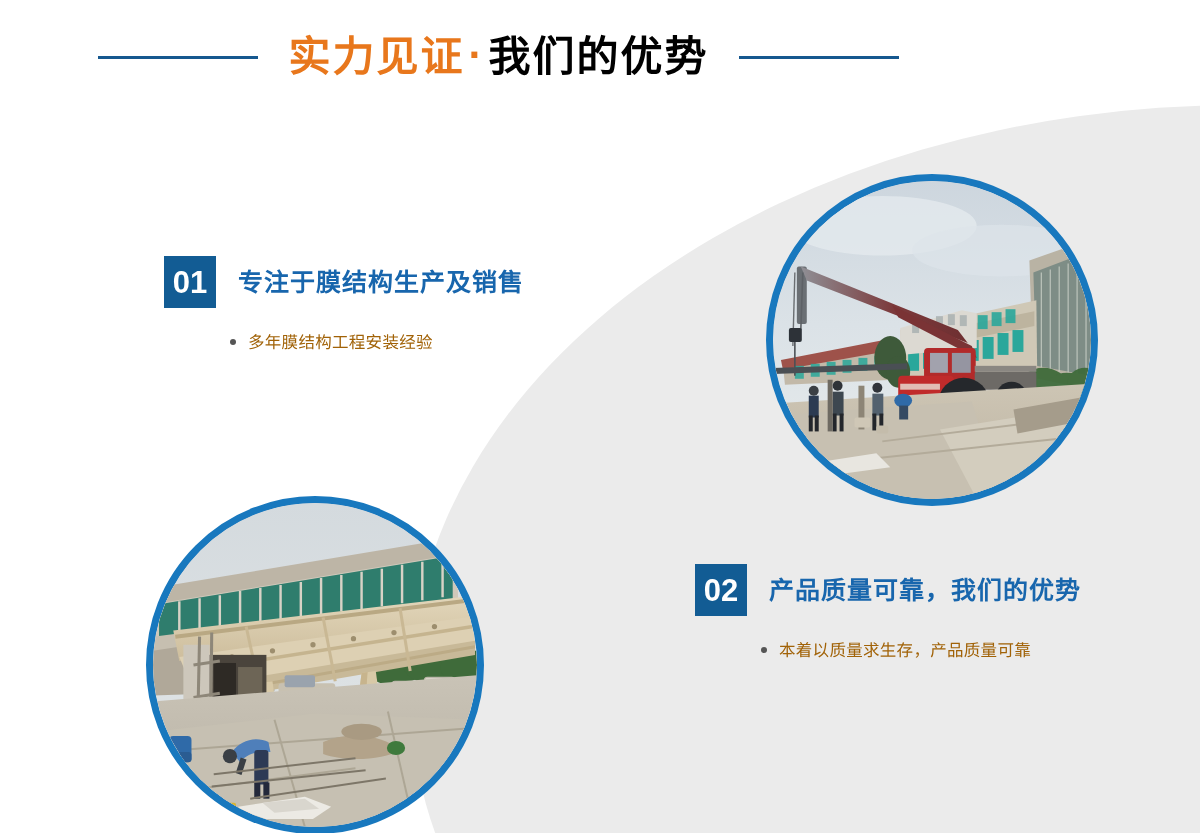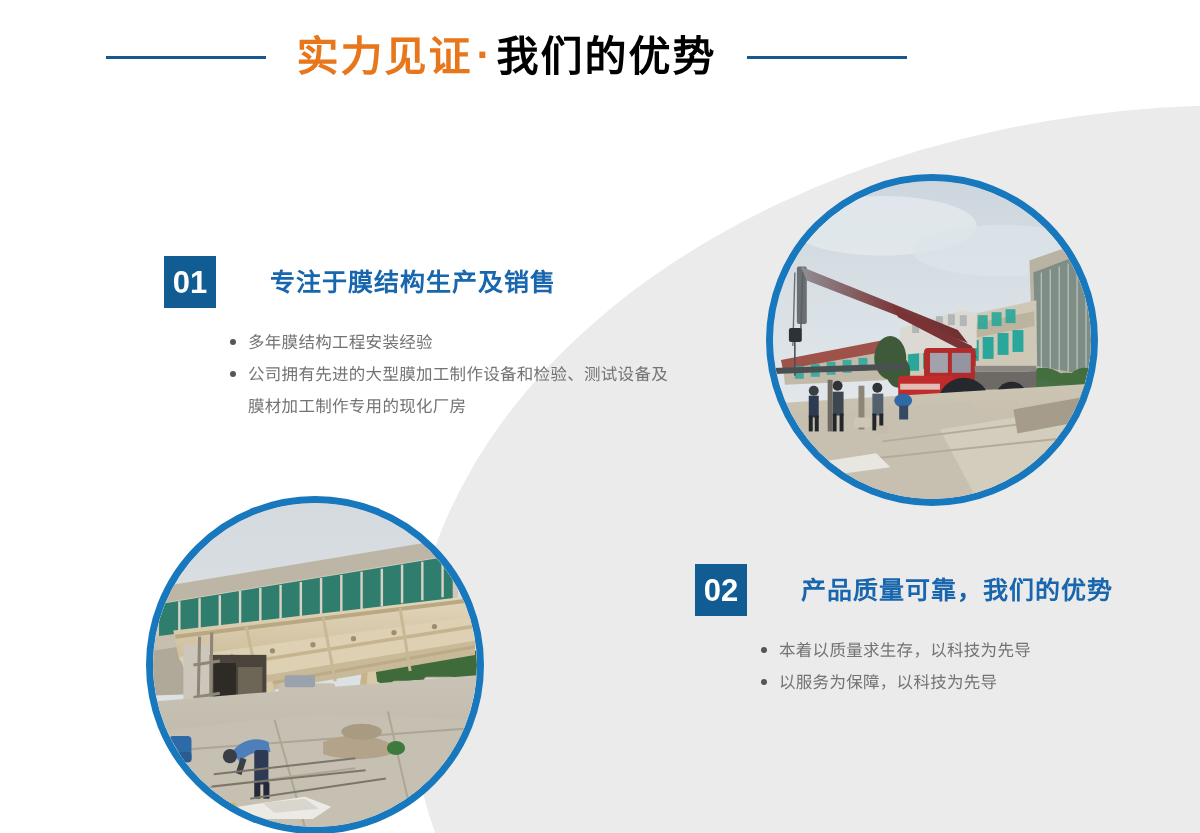--- a/index.html
+++ b/index.html
@@ -30,21 +30,21 @@
     top: 0;
     width: 1200px;
     height: 833px;
     z-index: 0;
     pointer-events: none;
   }
 
   
   .header {
     position: absolute;
-    left: 8px;
+    left: 0;
     top: 24px;
     width: 997px;
     height: 66px;
     display: flex;
     align-items: center;
     justify-content: center;
     z-index: 5;
     text-align: right;
   }
   .rule {
@@ -75,21 +75,20 @@
   .title-blue { color: #000000; }
 
   
   .feature {
     position: absolute;
     z-index: 6;
   }
   .feature-head {
     display: flex;
     align-items: center;
-    gap: 32px;
   }
   .badge {
     width: 52px;
     height: 52px;
     background: #125c94;
     color: #ffffff;
     font-size: 31px;
     font-weight: bold;
     display: flex;
     align-items: center;
@@ -110,21 +109,21 @@
 
   .bullets {
     list-style: none;
     margin: 18px 0 0 0;
     padding: 0;
   }
   .bullets li {
     position: relative;
     padding-left: 20px;
     font-size: 16.5px;
-    color: #737373;
+    color: #a16207;
     line-height: 1.95;
     letter-spacing: 0.3px;
   }
   .bullets li::before {
     content: "";
     position: absolute;
     left: 2px;
     top: 13px;
     width: 6px;
     height: 6px;
@@ -210,32 +209,30 @@
     <div class="rule rule-right"></div>
   </div>
 
   <div class="feature" id="feature-01">
     <div class="feature-head">
       <div class="badge">01</div>
       <div class="feature-title">专注于膜结构生产及销售</div>
     </div>
     <ul class="bullets">
       <li>多年膜结构工程安装经验</li>
-      <li class="wrap">公司拥有先进的大型膜加工制作设备和检验、测试设备及膜材加工制作专用的现化厂房</li>
     </ul>
   </div>
 
   <div class="feature" id="feature-02">
     <div class="feature-head">
       <div class="badge">02</div>
       <div class="feature-title">产品质量可靠，我们的优势</div>
     </div>
     <ul class="bullets">
-      <li>本着以质量求生存，以科技为先导</li>
-      <li>以服务为保障，以科技为先导</li>
+      <li>本着以质量求生存，产品质量可靠</li>
     </ul>
   </div>
 
   <div class="photo" id="photo-crane">
     <div class="inner">
       <svg viewBox="0 0 320 320" preserveAspectRatio="xMidYMid slice" aria-hidden="true">
         <defs>
           <linearGradient id="sky1" x1="0" y1="0" x2="0" y2="1">
             <stop offset="0%" stop-color="#cdd6de"></stop>
             <stop offset="45%" stop-color="#dbe2e7"></stop>

